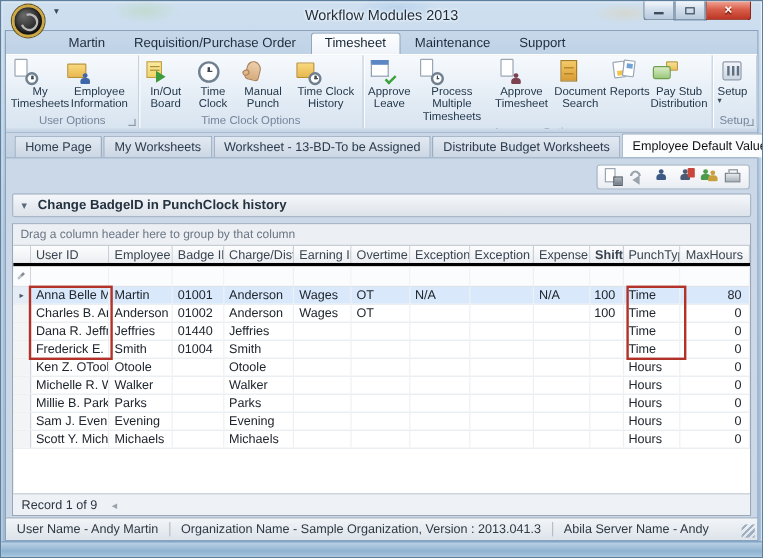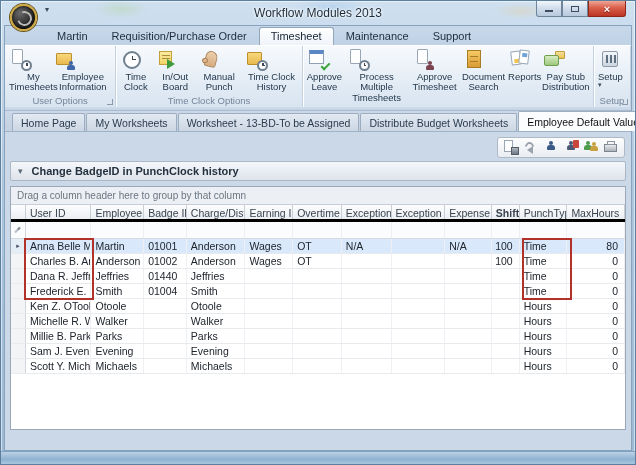--- a/index.html
+++ b/index.html
@@ -205,31 +205,31 @@
         </div>
         <div class="rgroup-label">
           <span>User Options</span>
             <span class="launcher"></span>
         </div>
       </div>
 
       <div class="rgroup">
         <div class="rgroup-btns">
           <div class="rbtn">
-            <span class="ic ic-clock">
-                <i class="p1 clockface"></i>
-              </span>
-            <span class="rlbl">Time Clock</span>
-            </div>
-          <div class="rbtn">
             <span class="ic ic-board">
                 <i class="p1"></i>
                 <i class="p2"></i>
               </span>
             <span class="rlbl">In/Out Board</span>
+            </div>
+          <div class="rbtn">
+            <span class="ic ic-clock">
+                <i class="p1 clockface"></i>
+              </span>
+            <span class="rlbl">Time Clock</span>
             </div>
           <div class="rbtn">
             <span class="ic ic-hand">
                 <i class="p1"></i>
                 <i class="p2"></i>
               </span>
             <span class="rlbl">Manual Punch</span>
             </div>
           <div class="rbtn">
             <span class="ic ic-folder-clock">
@@ -526,19 +526,31 @@
                 <div class="gc" style="width: 54px;"></div>
                 <div class="gc" style="width: 47px;"></div>
                 <div class="gc right" style="width: 28px;"></div>
                 <div class="gc" style="width: 48px;">Hours</div>
                 <div class="gc right" style="width: 58px;">0</div>
               </div>
             </div>
           <div class="anno" style="left:13px;top:33px;width:70px;height:62px"></div>
           <div class="anno" style="left:511px;top:33px;width:50px;height:62px"></div>
         </div>
+        <div class="recordbar">
+          <span>Record 1 of 9</span>
+          <span class="recnav">◂</span>
+        </div>
       </div>
     </div>
 
+    <div class="statusbar">
+      <span class="sseg">User Name - Andy Martin</span>
+      <span class="sdiv"></span>
+      <span class="sseg">Organization Name - Sample Organization, Version : 2013.041.3</span>
+      <span class="sdiv"></span>
+      <span class="sseg">Abila Server Name - Andy</span>
+      <span class="grip"></span>
+    </div>
   </div>
 
   <div class="botframe"></div>
 </div>
 
 </body></html>

